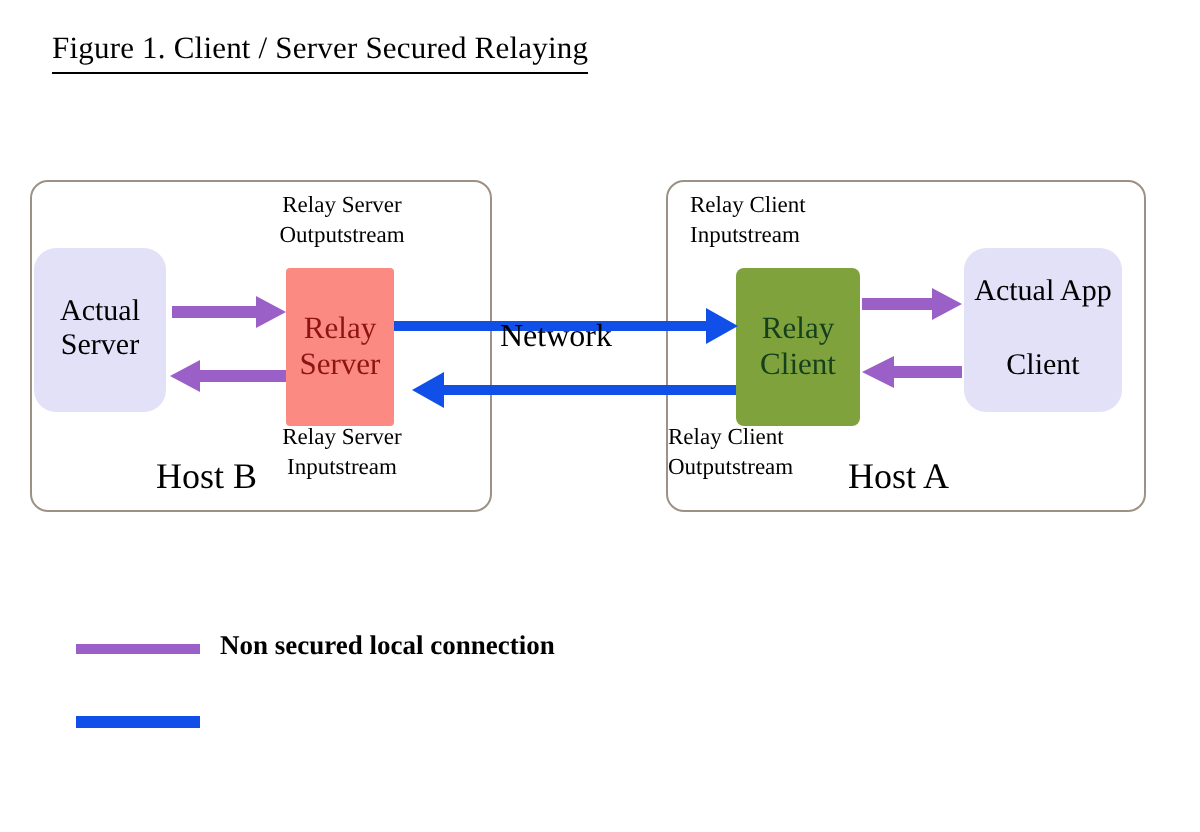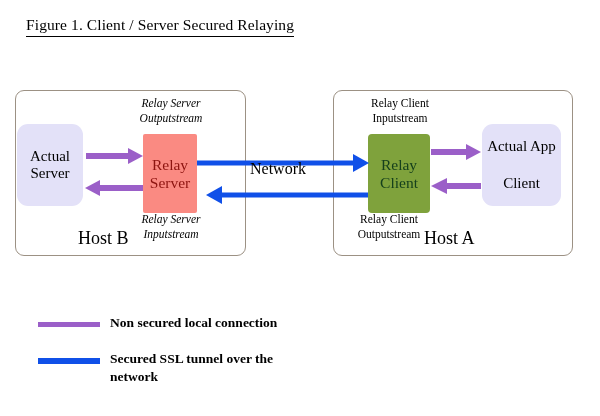--- a/index.html
+++ b/index.html
@@ -56,22 +56,22 @@
     left:368px;top:134px;width:62px;height:79px;
     background:#7fa23c;border-radius:4px;
     color:#15401c;font-size:15.5px;
   }
 
   
   .stream-label{
     position:absolute;font-size:11.5px;color:#000;line-height:1.28;
     white-space:nowrap;
   }
-  .stream-label.ctr{text-align:center;font-style:italic;}
-  .stream-label.lft{text-align:center;}
+  .stream-label.ctr{text-align:center;}
+  .stream-label.lft{text-align:left;}
   #rs-out{left:120px;top:96px;width:102px;}
   #rs-in{left:120px;top:212px;width:102px;}
   #rc-in{left:345px;top:96px;width:110px;}
   #rc-out{left:334px;top:212px;width:110px;}
 
   #network-label{
     position:absolute;left:250px;top:160px;
     font-size:16px;color:#000;white-space:nowrap;
   }
 
@@ -173,18 +173,14 @@
 
   <div id="network-label">Network</div>
 
   <div class="host-label" id="host-b-label">Host B</div>
   <div class="host-label" id="host-a-label">Host A</div>
 
   <div class="legend-swatch" id="legend-swatch-purple"></div>
   <div class="legend-text" id="legend-text-purple">Non secured local connection</div>
 
   <div class="legend-swatch" id="legend-swatch-blue"></div>
-  <div class="legend-text" id="legend-text-blue">
-    <div>Secured SSL tunnel over the</div>
-    <div>network</div>
-  </div>
 
 </div>
 
 </body></html>

